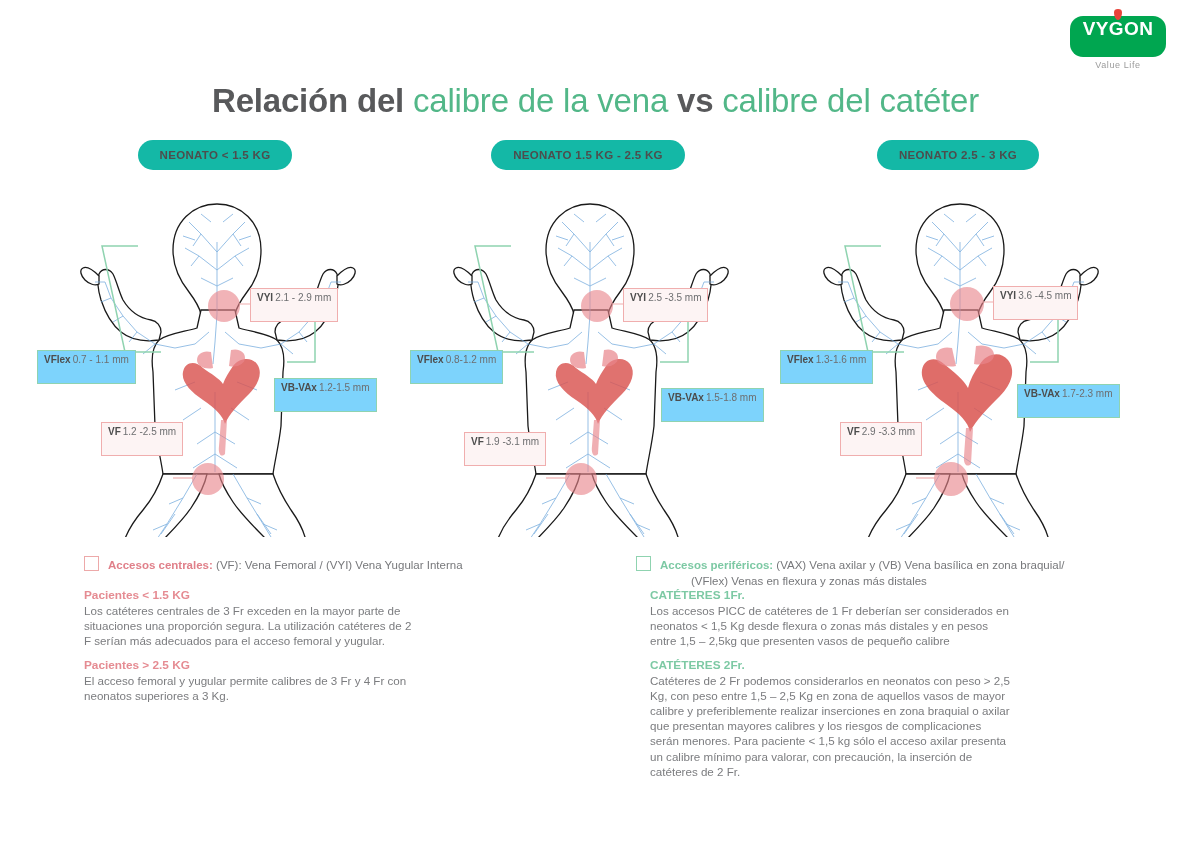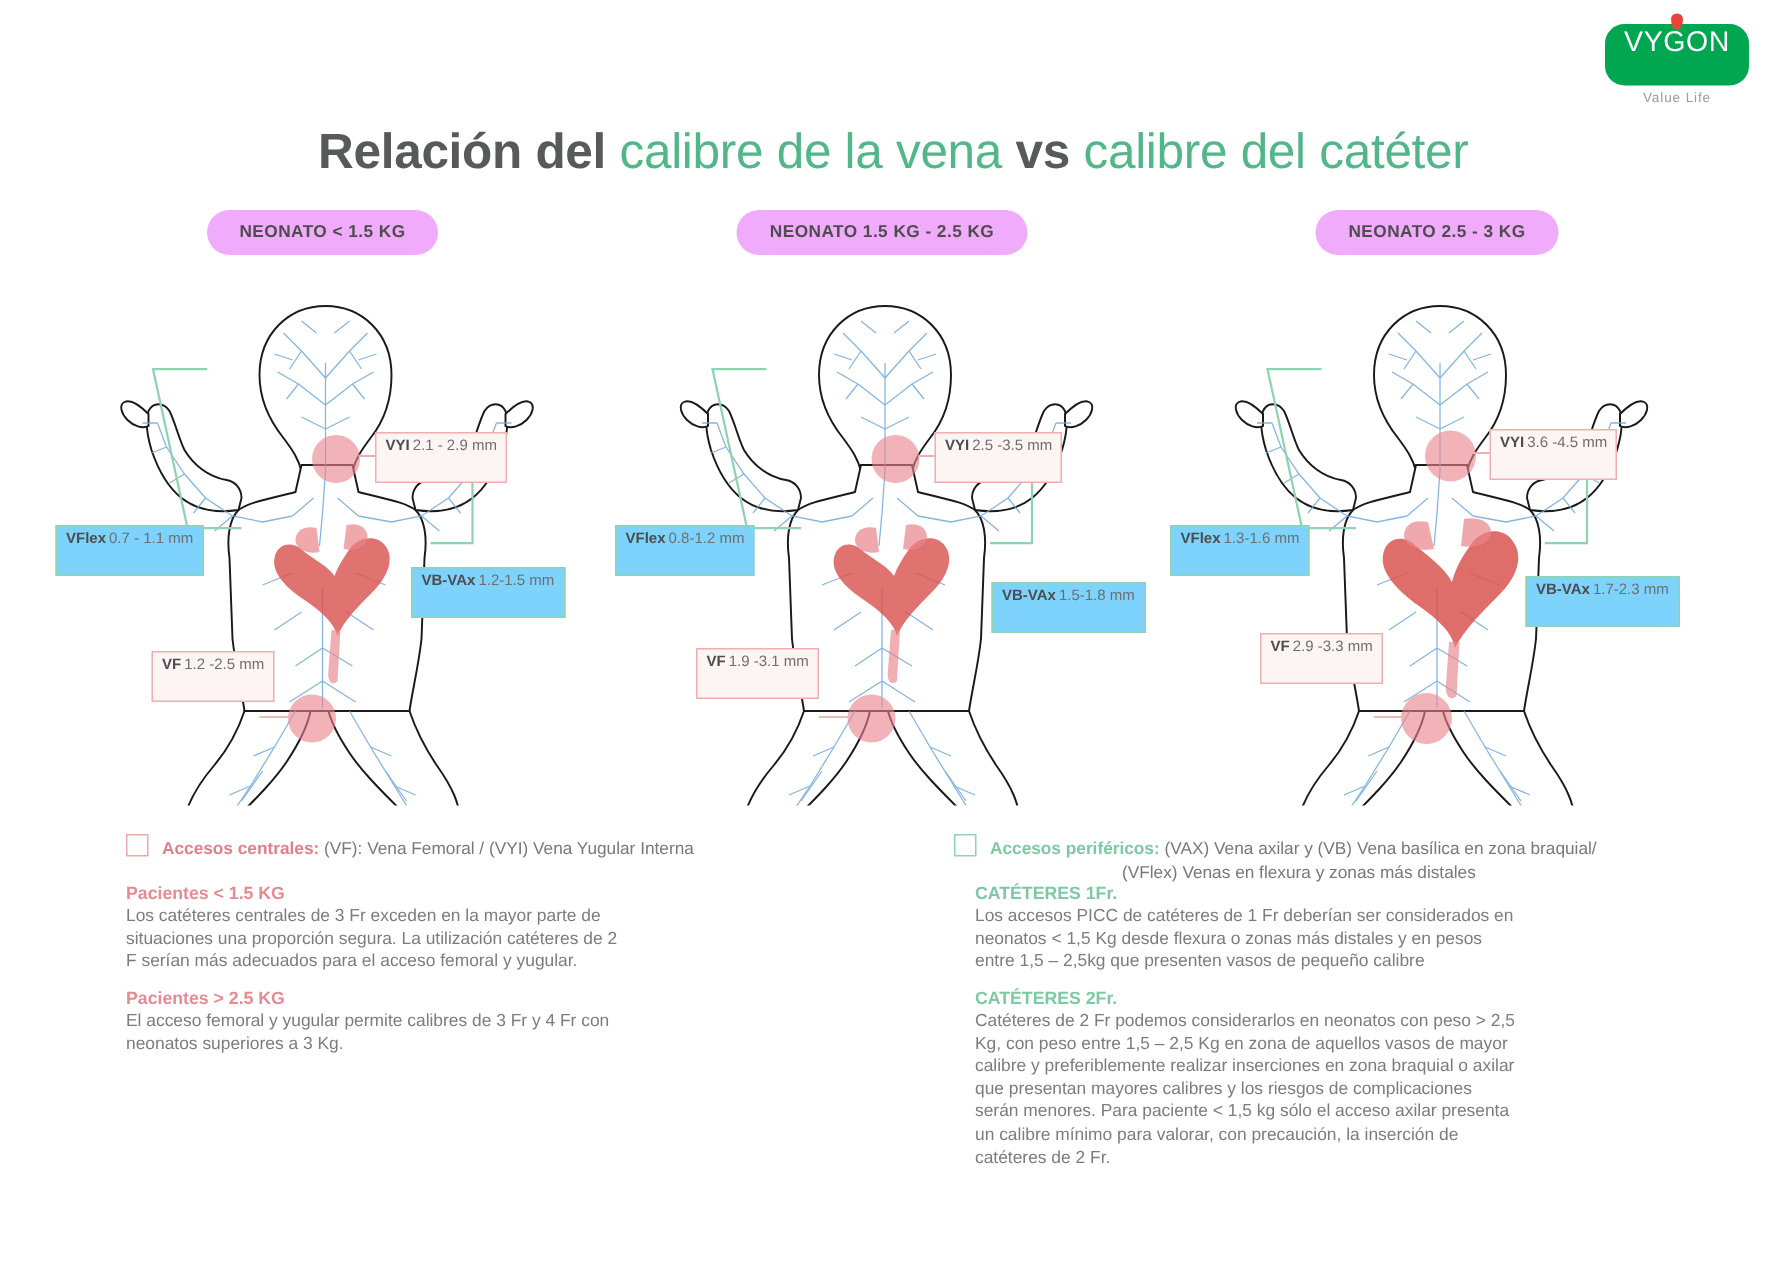--- a/index.html
+++ b/index.html
@@ -25,21 +25,21 @@
     width: 96px;
     text-align: center;
   }
   #brand-logo .logo-plate {
     position: relative;
     background: #00a650;
     border-radius: 13px;
     height: 41px;
     line-height: 25px;
     font-size: 19px;
-    font-weight: normal;
+    font-weight: bold;
     color: #ffffff;
     letter-spacing: 0.4px;
   }
   #brand-logo .logo-drop {
     position: absolute;
     top: -7px;
     left: 50%;
     margin-left: -4px;
     width: 8px;
     height: 11px;
@@ -75,21 +75,21 @@
     top: 140px;
     width: 380px;
     height: 400px;
   }
   #panel-0 { left: 25px; }
   #panel-1 { left: 398px; }
   #panel-2 { left: 768px; }
 
   .panel-pill {
     margin: 0 auto;
-    background: #f0abfc;
+    background: #14b8a6;
     color: #4d4d4d;
     border-radius: 15px;
     height: 30px;
     line-height: 30px;
     text-align: center;
     font-size: 11.5px;
     font-weight: bold;
     letter-spacing: 0.3px;
     width: max-content;
     padding: 0 22px;
@@ -143,21 +143,21 @@
     background: #ffffff;
   }
   .legend .swatch.red { border: 1.4px solid #eda9a9; }
   .legend .swatch.green { border: 1.4px solid #8fd3b0; }
   .legend .lg-title { font-weight: bold; font-size: 11.5px; }
   .legend .lg-title.red { color: #e0808a; }
   .legend .lg-title.green { color: #7dc9a4; }
   .legend .lg-body { color: #77787b; }
   .legend .lg-row2 {
     display: block;
-    margin-left: 112px;
+    margin-left: 55px;
     margin-top: 1px;
     color: #77787b;
   }
 
   
   .text-col { position: absolute; font-size: 11.6px; }
   #col-left { top: 588px; left: 84px; width: 330px; }
   #col-right { top: 588px; left: 650px; width: 360px; }
 
   .block { margin-bottom: 9px; }
@@ -285,21 +285,21 @@
 
     <div class="meas red" style="top:106px; left:225px;">
       <b>VYI</b><span>2.1 - 2.9 mm</span>
     </div>
     <div class="meas green" style="top:168px; left:12px;">
       <b>VFlex</b><span>0.7 - 1.1 mm</span>
     </div>
     <div class="meas green" style="top:196px; left:249px;">
       <b>VB-VAx</b><span>1.2-1.5 mm</span>
     </div>
-    <div class="meas red" style="top:252px; left:76px;">
+    <div class="meas red" style="top:240px; left:76px;">
       <b>VF</b><span>1.2 -2.5 mm</span>
     </div>
   </div>
 </div>
 
 <div class="panel" id="panel-1">
   <div class="panel-pill">NEONATO 1.5 KG - 2.5 KG</div>
   <div class="figure-wrap">
     <svg width="380" height="355" viewBox="0 0 380 355">
       <g class="baby-body">

